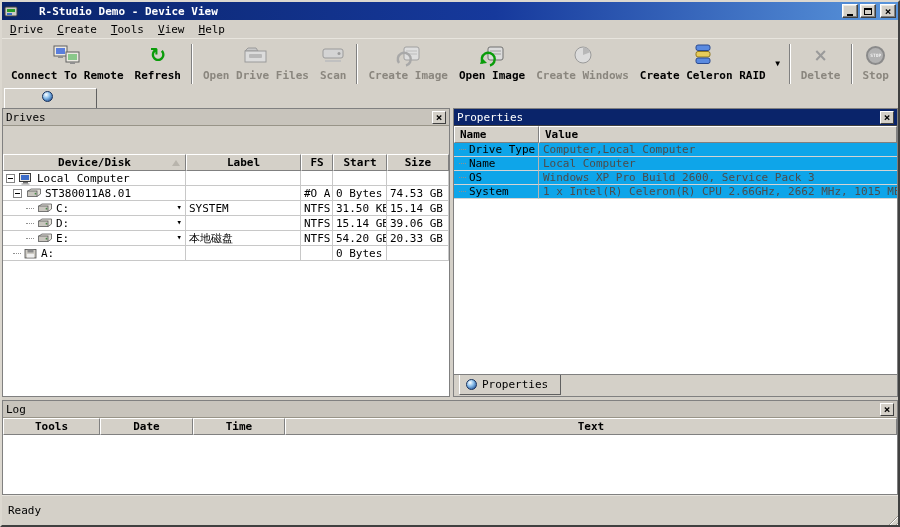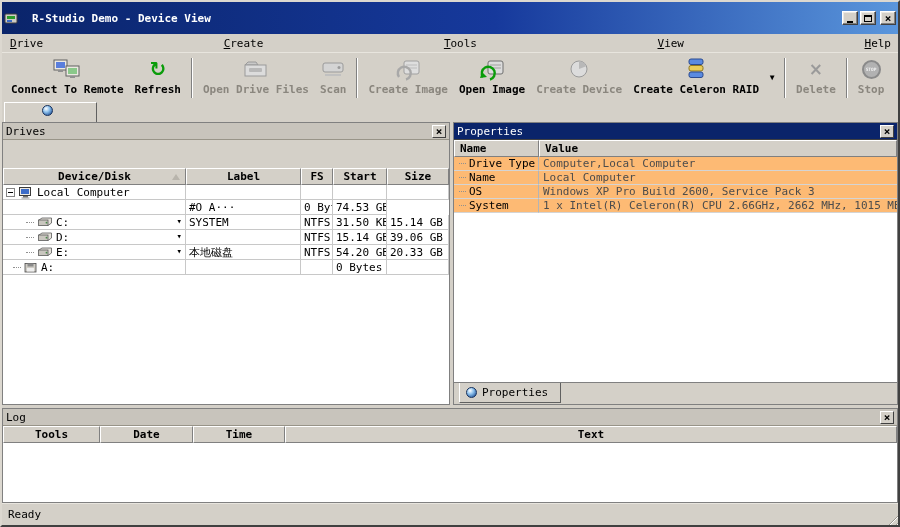--- a/index.html
+++ b/index.html
@@ -1,32 +1,32 @@
 <!DOCTYPE html>
 <html><head>
 <meta charset="utf-8">
 <style>
   * { margin:0; padding:0; box-sizing:border-box; }
   html,body { width:900px; height:527px; overflow:hidden; background:#3a6ea5; }
   .window{position:absolute;inset:0;background:#d4d0c8;border:2px solid;
     border-color:#dcd8d0 #404040 #404040 #dcd8d0;display:flex;flex-direction:column;
     font-family:"DejaVu Sans Mono",monospace;font-size:11px;color:#000;}
   
-  .titlebar{height:32px;flex:none;background:linear-gradient(90deg,#0a246a 0%,#16399c 55%,#5a96dc 100%);
-    display:flex;align-items:center;padding:0 2px;gap:11px;}
+  .titlebar{height:18px;flex:none;background:linear-gradient(90deg,#0a246a 0%,#16399c 55%,#5a96dc 100%);
+    display:flex;align-items:center;padding:0 2px;gap:18px;}
   .title-text{color:#fff;font-weight:bold;flex:1;white-space:nowrap;overflow:hidden;}
   .win-btns{display:flex;gap:2px;align-items:center;}
   .win-btn{width:16px;height:14px;background:#d4d0c8;border:1px solid;border-color:#fff #404040 #404040 #fff;
     box-shadow:inset -1px -1px 0 #808080,inset 1px 1px 0 #ece9e2;display:flex;align-items:center;
     justify-content:center;padding:0;font-size:11px;line-height:1;font-family:inherit;}
   .win-btn.close{margin-left:2px;font-weight:bold;}
   .glyph-min{width:6px;height:2px;background:#000;margin-top:7px;}
   .glyph-max{width:8px;height:7px;border:1px solid #000;border-top-width:2px;}
   
-  .menubar{height:18px;flex:none;display:flex;align-items:center;padding-left:1px;justify-content:space-between;}
+  .menubar{height:18px;flex:none;display:flex;align-items:center;padding-left:1px;}
   .menu-item{display:inline-block;padding:2px 7px;}
   .menu-item::first-letter{text-decoration:underline;}
   
   .toolbar{height:50px;flex:none;border-top:1px solid #e8e5de;display:flex;align-items:center;
     padding:1px 4px;gap:1px;}
   .tb-btn{display:flex;flex-direction:column;align-items:center;gap:1px;padding:2px 5px;height:46px;}
   .tb-icon{height:25px;display:flex;align-items:center;justify-content:center;}
   .tb-label{font-weight:bold;white-space:nowrap;}
   .tb-btn.disabled .tb-label{color:#8a867e;}
   .tb-sep{width:2px;height:40px;border-left:1px solid #808080;border-right:1px solid #fff;margin:0 4px;flex:none;}
@@ -69,37 +69,37 @@
   .combo-arrow{position:absolute;right:3px;top:2px;font-size:9px;line-height:1;}
   .expander{width:9px;height:9px;border:1px solid #848484;background:#fff;display:inline-flex;
     align-items:center;justify-content:center;margin-right:3px;flex:none;}
   .minus{width:5px;height:1px;background:#000;}
   .dot-h{width:8px;height:0;border-top:1px dotted #909090;margin-right:2px;flex:none;}
   .ind-a{width:7px;flex:none;}
   .ind-b{width:20px;flex:none;}
   .tree-icon{margin-right:3px;flex:none;display:inline-flex;}
   
   .pbody{flex:1;background:#fff;display:flex;flex-direction:column;min-height:0;}
-  .prow{display:grid;grid-template-columns:85px 1fr;height:14px;background:#fdba74;flex:none;}
+  .prow{display:grid;grid-template-columns:85px 1fr;height:14px;background:#0ea5e9;flex:none;}
   .pname{border-right:1px solid #b4b4b4;border-bottom:1px solid #d4d4d4;padding-left:5px;display:flex;
     align-items:center;white-space:nowrap;overflow:hidden;}
   .pname::before{content:"";width:7px;border-top:1px dotted #909090;margin-right:3px;flex:none;}
   .pval{border-bottom:1px solid #d4d4d4;padding-left:4px;color:#4c4c4c;display:flex;align-items:center;
     white-space:nowrap;overflow:hidden;}
   .pfill{flex:1;background:#fff;border-right:none;}
   .ptabstrip{height:22px;flex:none;background:#d4d0c8;display:flex;align-items:flex-start;padding-left:5px;
     border-top:1px solid #808080;}
   .ptab{display:inline-flex;align-items:center;gap:5px;padding:2px 12px 2px 6px;background:#d4d0c8;
     border:1px solid;border-color:#d4d0c8 #606060 #606060 #fff;border-top:none;height:20px;}
   
   .h-split{height:3px;flex:none;}
   .log{height:95px;flex:none;}
   .lbody{flex:1;background:#fff;}
   
-  .statusbar{height:22px;flex:none;display:flex;align-items:center;padding-left:6px;position:relative;
+  .statusbar{height:30px;flex:none;display:flex;align-items:center;padding-left:6px;position:relative;
     border-top:1px solid #e8e5de;}
   .grip{position:absolute;right:0;bottom:0;width:13px;height:13px;clip-path:polygon(100% 0,100% 100%,0 100%);
     background:repeating-linear-gradient(-45deg,#ffffff 0 1px,#9a968e 1px 2px,#d4d0c8 2px 5px);}
 </style>
 </head>
 <body>
 
 <div class="window">
 
   <div class="titlebar">
@@ -197,21 +197,21 @@
       </span>
       <span class="tb-label">Open Image</span>
     </div>
     <div class="tb-btn disabled">
       <span class="tb-icon">
         <svg width="22" height="22" viewBox="0 0 22 22">
             <circle cx="11" cy="11" r="8" fill="#dcdcdc" stroke="#9a9a9a"></circle>
             <path d="M11 11 L11 3 A8 8 0 0 1 18.2 8.2 z" fill="#b8b8b8"></path>
           </svg>
       </span>
-      <span class="tb-label">Create Device</span>
+      <span class="tb-label">Create Windows</span>
     </div>
     <div class="tb-btn">
       <span class="tb-icon">
         <svg width="20" height="24" viewBox="0 0 20 24">
             <rect x="3" y="2" width="14" height="5.5" rx="2" fill="#5a8ae0" stroke="#2a4a90"></rect>
             <rect x="3" y="8.5" width="14" height="5.5" rx="2" fill="#e8cc5a" stroke="#907820"></rect>
             <rect x="3" y="15" width="14" height="5.5" rx="2" fill="#5a8ae0" stroke="#2a4a90"></rect>
           </svg>
       </span>
       <span class="tb-label">Create Celeron RAID</span>
@@ -284,37 +284,51 @@
             </span>
             <span>Local Computer</span>
           </div>
           <div class="dcell"></div>
           <div class="dcell"></div>
           <div class="dcell"></div>
           <div class="dcell"></div>
         </div>
 
         <div class="drow">
-          <div class="dcell"></div>
-          <div class="dcell">#O A···</div>
-          <div class="dcell">0 Bytes</div>
-          <div class="dcell">74.53 GB</div>
-        </div>
-
-        <div class="drow">
-          <div class="dcell">
-            <span class="ind-b"></span>
-              <span class="dot-h"></span>
+          <div class="dcell">
+            <span class="ind-a"></span>
+            <span class="expander">
+                <span class="minus"></span>
+              </span>
             <span class="tree-icon">
               <svg width="17" height="11" viewBox="0 0 17 11">
                   <path d="M3 3 L6 1 L15.5 1 L15.5 6 L12 8.5 Z" fill="#e4e1da" stroke="#5a5a5a" stroke-width="0.8"></path>
                   <rect x="2.5" y="3" width="9.5" height="5.5" fill="#c9c6bf" stroke="#5a5a5a" stroke-width="0.8"></rect>
                   <circle cx="10.5" cy="5.7" r="0.9" fill="#4a8a4a"></circle>
                 </svg>
             </span>
+            <span>ST380011A8.01</span>
+          </div>
+          <div class="dcell"></div>
+          <div class="dcell">#O A···</div>
+          <div class="dcell">0 Bytes</div>
+          <div class="dcell">74.53 GB</div>
+        </div>
+
+        <div class="drow">
+          <div class="dcell">
+            <span class="ind-b"></span>
+              <span class="dot-h"></span>
+            <span class="tree-icon">
+              <svg width="17" height="11" viewBox="0 0 17 11">
+                  <path d="M3 3 L6 1 L15.5 1 L15.5 6 L12 8.5 Z" fill="#e4e1da" stroke="#5a5a5a" stroke-width="0.8"></path>
+                  <rect x="2.5" y="3" width="9.5" height="5.5" fill="#c9c6bf" stroke="#5a5a5a" stroke-width="0.8"></rect>
+                  <circle cx="10.5" cy="5.7" r="0.9" fill="#4a8a4a"></circle>
+                </svg>
+            </span>
             <span>C:</span>
             <span class="combo-arrow">▾</span>
           </div>
           <div class="dcell">SYSTEM</div>
           <div class="dcell">NTFS</div>
           <div class="dcell">31.50 KB</div>
           <div class="dcell">15.14 GB</div>
         </div>
 
         <div class="drow">

